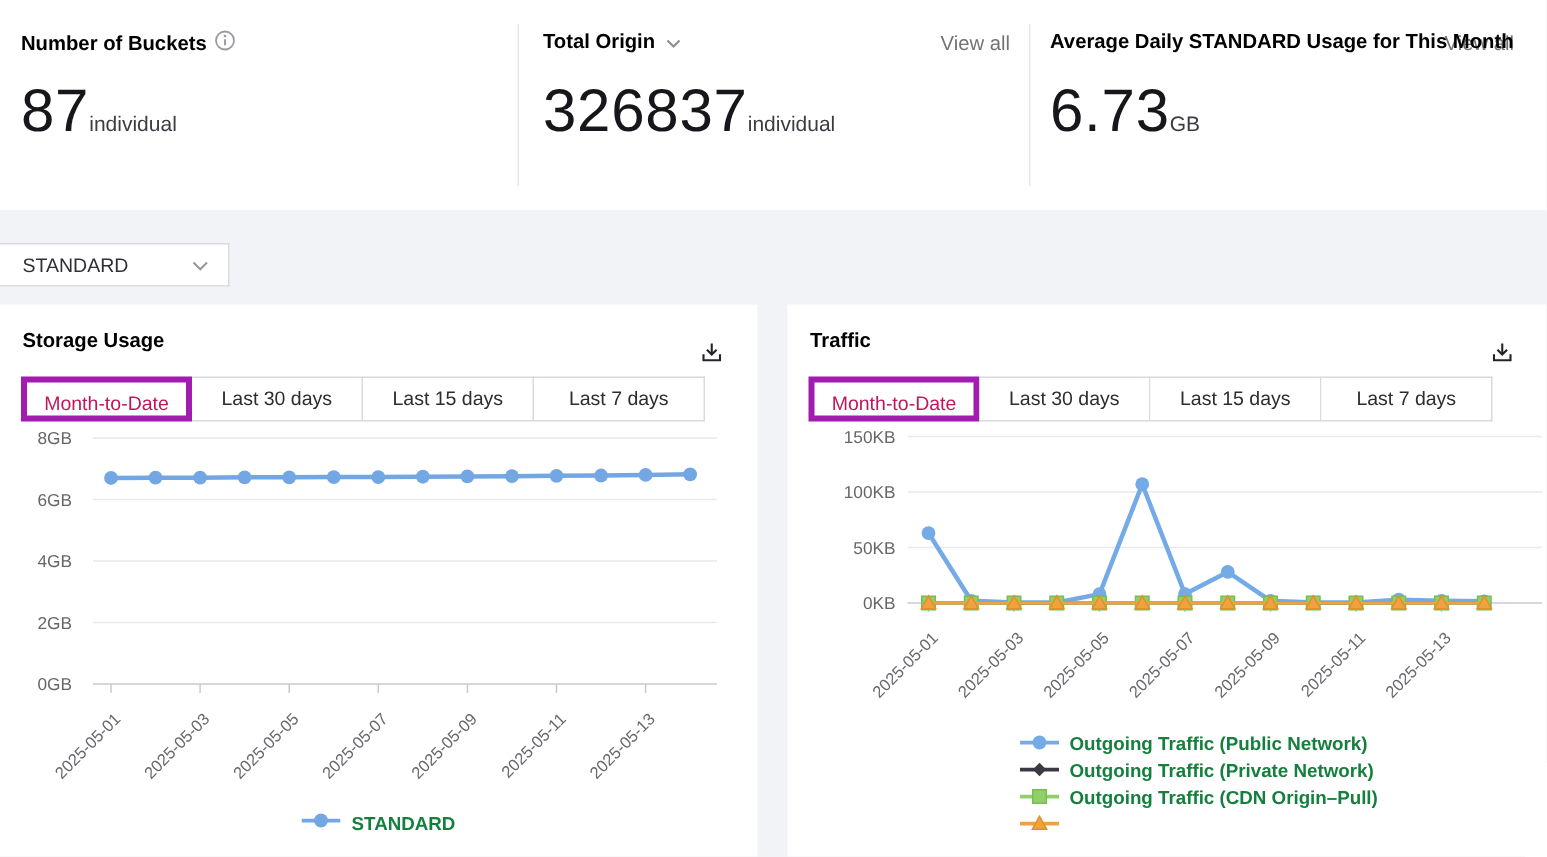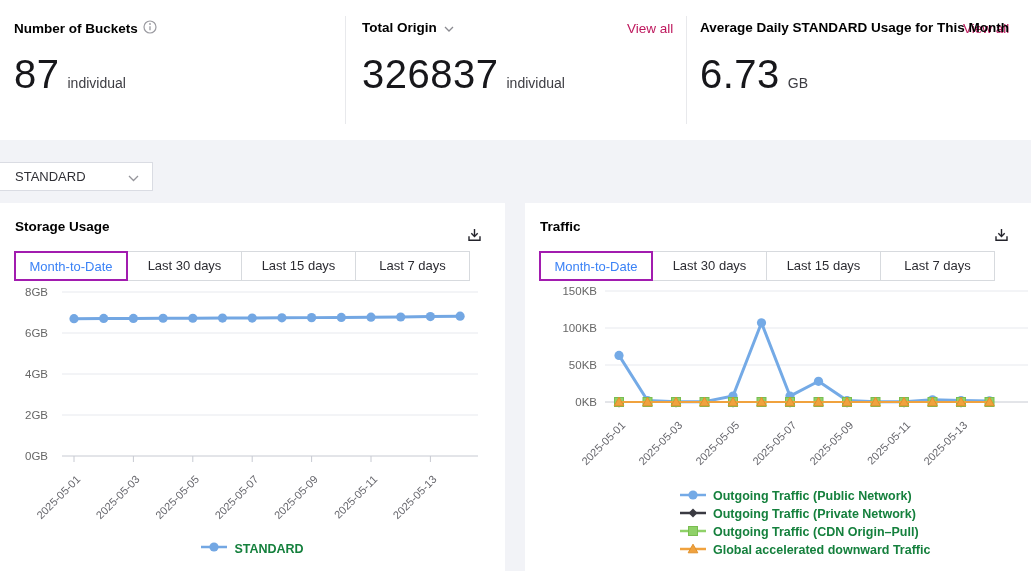--- a/index.html
+++ b/index.html
@@ -2,24 +2,24 @@
 <html><head>
 <meta charset="utf-8">
 <style>
   * { margin:0; padding:0; box-sizing:border-box; }
   html,body { width:1031px; height:571px; overflow:hidden;
     font-family:"Liberation Sans", sans-serif; background:#f2f3f7; }
   .topbar { position:absolute; left:0; top:0; width:1031px; height:140px; background:#ffffff;text-align:center; }
   .stat-panel { position:absolute; top:0; height:140px; }
   .stat-title { position:absolute; top:20px; left:0; font-size:13.5px; font-weight:bold;
     color:#000; white-space:nowrap; z-index:2; display:flex; align-items:center; gap:5px;}
-  .stat-valuerow { position:absolute; top:52px; left:0; display:flex; align-items:baseline; gap:8px; }
+  .stat-valuerow { position:absolute; top:52px; left:0; display:flex; align-items:baseline; }
   .stat-value { font-size:40px; color:#17171b; letter-spacing:0.5px; }
   .stat-unit { font-size:14px; color:#3c3c42; }
-  .view-all { position:absolute; font-size:13.5px; color:#be185d; cursor:pointer; z-index:1; white-space:nowrap; }
+  .view-all { position:absolute; font-size:13.5px; color:#737373; cursor:pointer; z-index:1; white-space:nowrap; }
   .vdivider { position:absolute; top:16px; width:1px; height:108px; background:#e8e9ec; }
   .icon-info { display:inline-block; }
   .chev { display:inline-block; margin-left:2px; }
 
   .dropdown { position:absolute; left:0; top:162px; width:153px; height:29px; background:#fff;
     border:1px solid #dadce3; border-left:none; display:flex; align-items:center;
     justify-content:space-between; padding:0 13px 0 15px; cursor:pointer; }
   .dropdown-value { font-size:13px; color:#2f2f35; }
 
   .card { position:absolute; top:203px; background:#fff; height:368px; }
@@ -28,21 +28,21 @@
   .card-title { position:absolute; left:15px; top:16px; font-size:13.5px; font-weight:bold; color:#000; }
   .dl-btn { position:absolute; top:22px; width:20px; height:20px; cursor:pointer;
     display:flex; align-items:center; justify-content:center; }
   .card-storage .dl-btn { right:21px; }
   .card-traffic .dl-btn { left:466px; }
 
   .tabs { position:absolute; left:14px; top:48px; display:flex; }
   .tab { width:114px; height:30px; line-height:28px; text-align:center; font-size:13px;
     color:#2c2c32; background:#fff; border:1px solid #d7dade; border-left:none; cursor:pointer; }
   .tab:first-child { border-left:1px solid #d7dade; }
-  .tab.active { border:2px solid #a21caf; color:#3b82f6; }
+  .tab.active { border:4px solid #a21caf; color:#be185d; }
 
   .chart-svg { position:absolute; left:0; }
   .card-storage .chart-svg { top:79px; }
   .card-traffic .chart-svg { top:80px; }
   svg text { font-family:"Liberation Sans", sans-serif; }
 
   .legend-center { position:absolute; left:0; top:338px; width:100%; display:flex; justify-content:center; }
   .legend-item { display:flex; align-items:center; gap:7px; font-size:12.5px; font-weight:bold;
     color:#15803d; cursor:pointer; }
   .legend-col { position:absolute; left:155px; top:284px; display:flex; flex-direction:column; }
@@ -297,16 +297,15 @@
             <line x1="0" x2="26" y1="6" y2="6" stroke="#8fd168" stroke-width="2.5"></line>
             <rect x="8.5" y="1.5" width="9" height="9" fill="#8fd168" stroke="#79bd50" stroke-width="1"></rect>
           </svg></span>
       <span>Outgoing Traffic (CDN Origin–Pull)</span>
     </div>
     <div class="legend-item">
       <span><svg width="26" height="12">
             <line x1="0" x2="26" y1="6" y2="6" stroke="#f0a23e" stroke-width="2.5"></line>
             <polygon points="13,1.2000000000000002 8.2,9.8 17.8,9.8" fill="#f0a23e" stroke="#e0912c" stroke-width="1"></polygon>
           </svg></span>
-      <span>Global accelerated downward Traffic</span>
     </div>
   </div>
 </div>
 
 </body></html>

